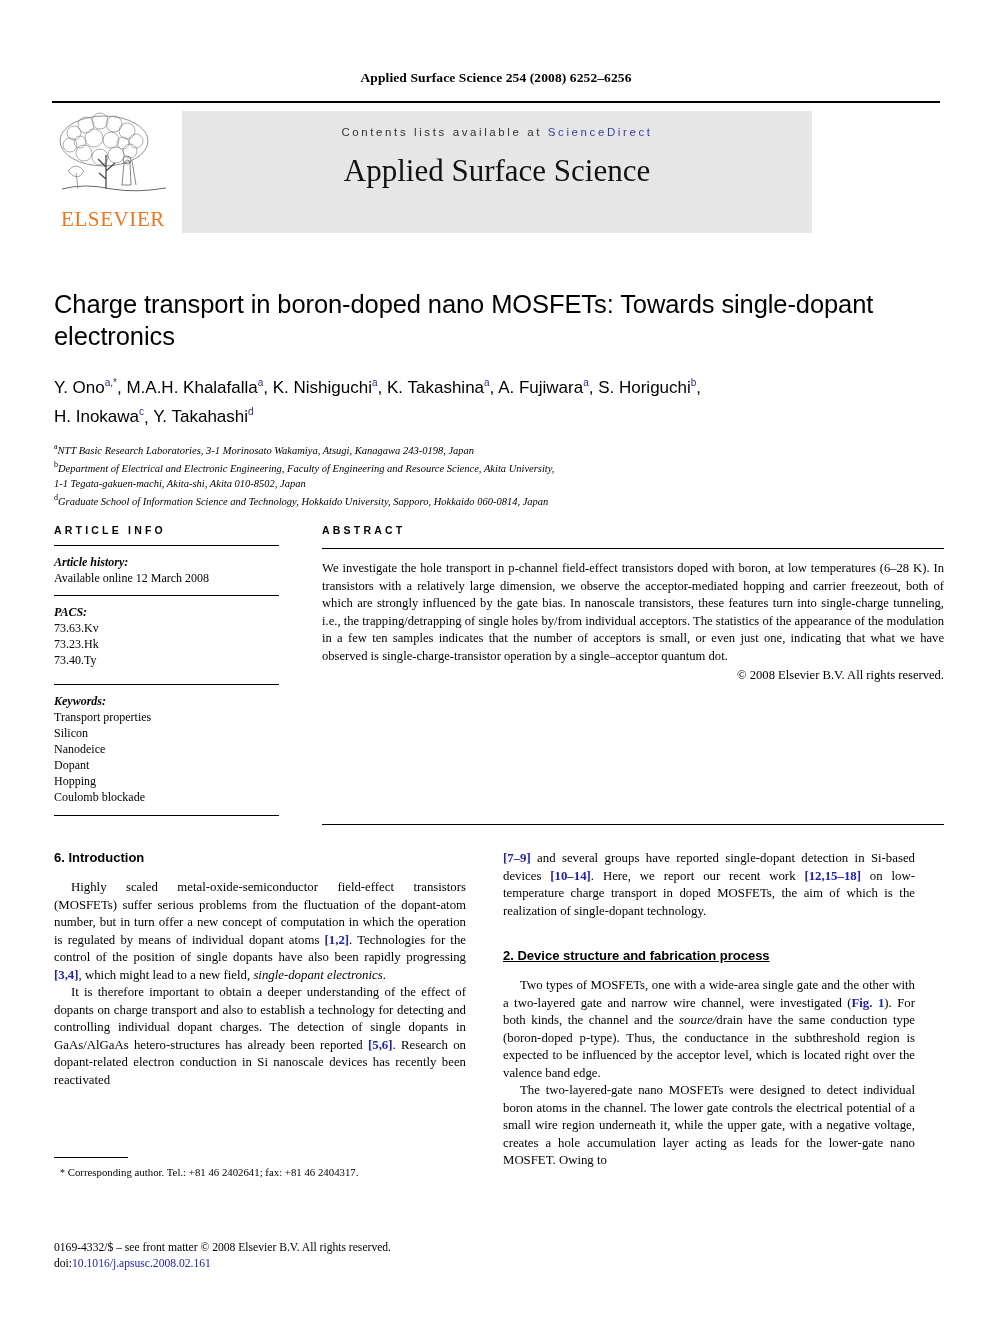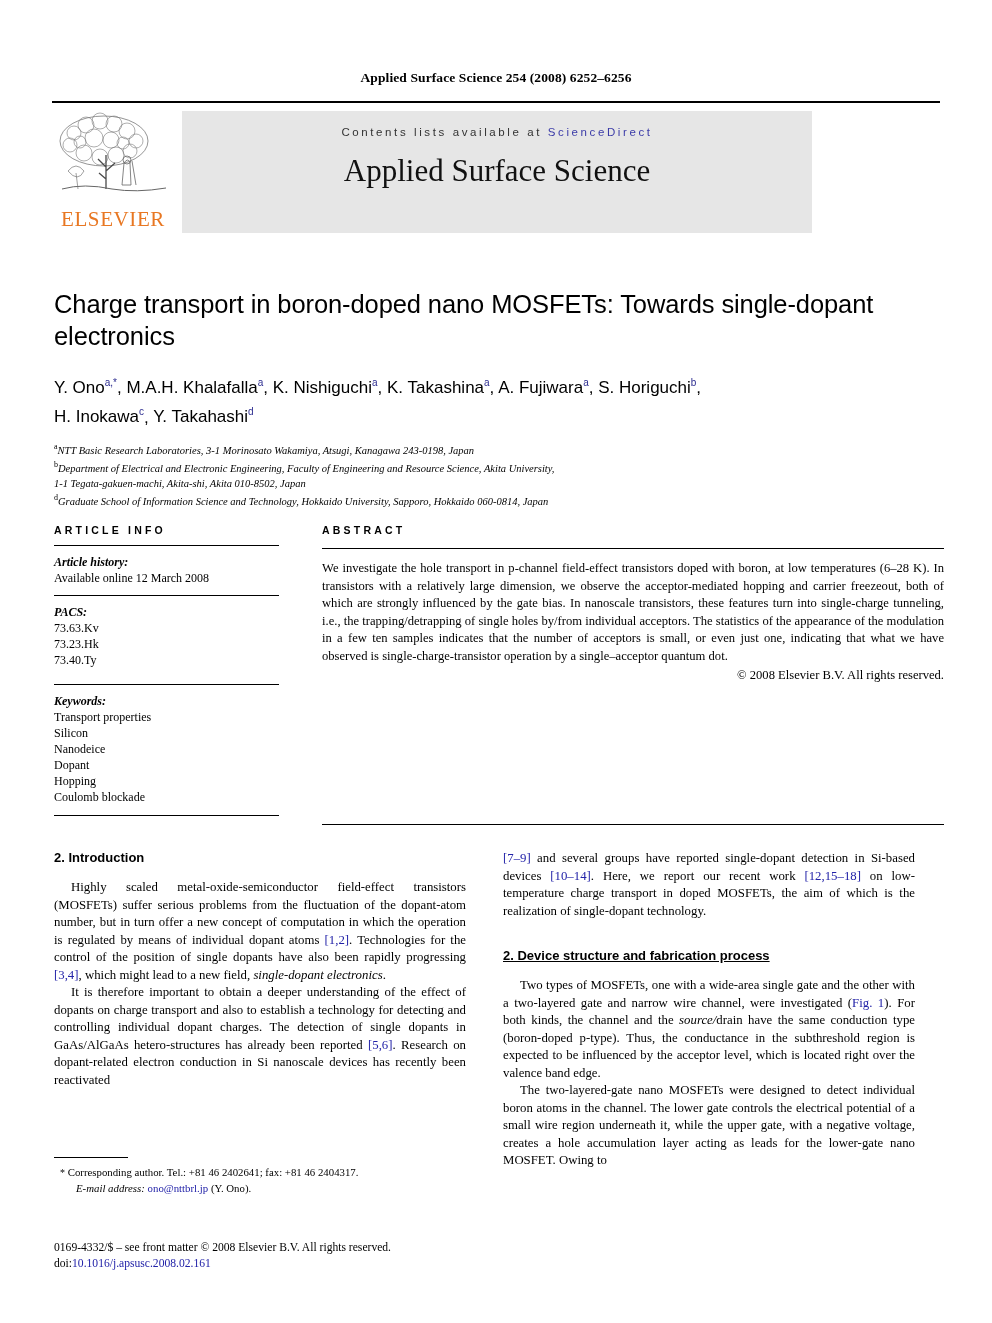--- a/index.html
+++ b/index.html
@@ -310,21 +310,21 @@
   p.body {
     font-family: "Liberation Serif", serif;
     font-size: 12.8px;
     line-height: 17.5px;
     text-align: justify;
     margin: 0;
     text-indent: 17px;
     hyphens: none;
   }
   p.body + p.body { text-indent: 17px; }
-  .ref { color: #2222a8; }
+  .ref { color: #2222a8; font-weight: bold; }
   .ital { font-style: italic; margin-top: 31px; }
 
   
   .footnote {
     position: absolute;
     left: 54px; top: 1157px;
     width: 412px;
   }
   .fn-rule {
     width: 74px;
@@ -470,42 +470,41 @@
       <div class="abstract-text">We investigate the hole transport in p-channel field-effect transistors doped with boron, at low temperatures (6–28 K). In transistors with a relatively large dimension, we observe the acceptor-mediated hopping and carrier freezeout, both of which are strongly influenced by the gate bias. In nanoscale transistors, these features turn into single-charge tunneling, i.e., the trapping/detrapping of single holes by/from individual acceptors. The statistics of the appearance of the modulation in a few ten samples indicates that the number of acceptors is small, or even just one, indicating that what we have observed is single-charge-transistor operation by a single–acceptor quantum dot.</div>
       <div class="copyright">© 2008 Elsevier B.V. All rights reserved.</div>
     </div>
 
     <div class="abs-bottom-rule"></div>
   </div>
 
   <div class="body-cols">
 
     <div class="bcol bcol-left">
-      <h2 class="sec-title">2. Introduction</h2>
+      <h2 class="sec-title">6. Introduction</h2>
 
       <p class="body"><span>Highly scaled metal-oxide-semiconductor field-effect transistors (MOSFETs) suffer serious problems from the fluctuation of the dopant-atom number, but in turn offer a new concept of computation in which the operation is regulated by means of individual dopant atoms </span><span class="ref">[1,2]</span><span>. Technologies for the control of the position of single dopants have also been rapidly progressing </span><span class="ref">[3,4]</span><span>, which might lead to a new field, </span><span class="ital">single-dopant electronics</span><span>.</span></p>
 
       <p class="body"><span>It is therefore important to obtain a deeper understanding of the effect of dopants on charge transport and also to establish a technology for detecting and controlling individual dopant charges. The detection of single dopants in GaAs/AlGaAs hetero-structures has already been reported </span><span class="ref">[5,6]</span><span>. Research on dopant-related electron conduction in Si nanoscale devices has recently been reactivated </span></p>
     </div>
 
     <div class="bcol bcol-right">
       <p class="body" style="text-indent:0"><span class="ref">[7–9]</span><span> and several groups have reported single-dopant detection in Si-based devices </span><span class="ref">[10–14]</span><span>. Here, we report our recent work </span><span class="ref">[12,15–18]</span><span> on low-temperature charge transport in doped MOSFETs, the aim of which is the realization of single-dopant technology.</span></p>
 
       <h2 class="sec-title spaced">2. Device structure and fabrication process</h2>
 
       <p class="body"><span>Two types of MOSFETs, one with a wide-area single gate and the other with a two-layered gate and narrow wire channel, were investigated (</span><span class="ref">Fig. 1</span><span>). For both kinds, the channel and the </span><span class="ital">source/</span><span>drain have the same conduction type (boron-doped p-type). Thus, the conductance in the subthreshold region is expected to be influenced by the acceptor level, which is located right over the valence band edge.</span></p>
 
       <p class="body">The two-layered-gate nano MOSFETs were designed to detect individual boron atoms in the channel. The lower gate controls the electrical potential of a small wire region underneath it, while the upper gate, with a negative voltage, creates a hole accumulation layer acting as leads for the lower-gate nano MOSFET. Owing to</p>
     </div>
   </div>
 
   <div class="footnote">
     <div class="fn-rule"></div>
     <div class="fn-text"><span class="star">*</span><span> Corresponding author. Tel.: +81 46 2402641; fax: +81 46 2404317.</span></div>
-    <div class="fn-text fn-email"><span class="ital">E-mail address:</span> <span class="mail-link">ono@nttbrl.jp</span><span> (Y. Ono).</span></div>
   </div>
 
   <div class="footer">
     <div>0169-4332/$ – see front matter © 2008 Elsevier B.V. All rights reserved.</div>
     <div><span>doi:</span><span class="doi-link">10.1016/j.apsusc.2008.02.161</span></div>
   </div>
 
 </div>
 
 </body></html>

